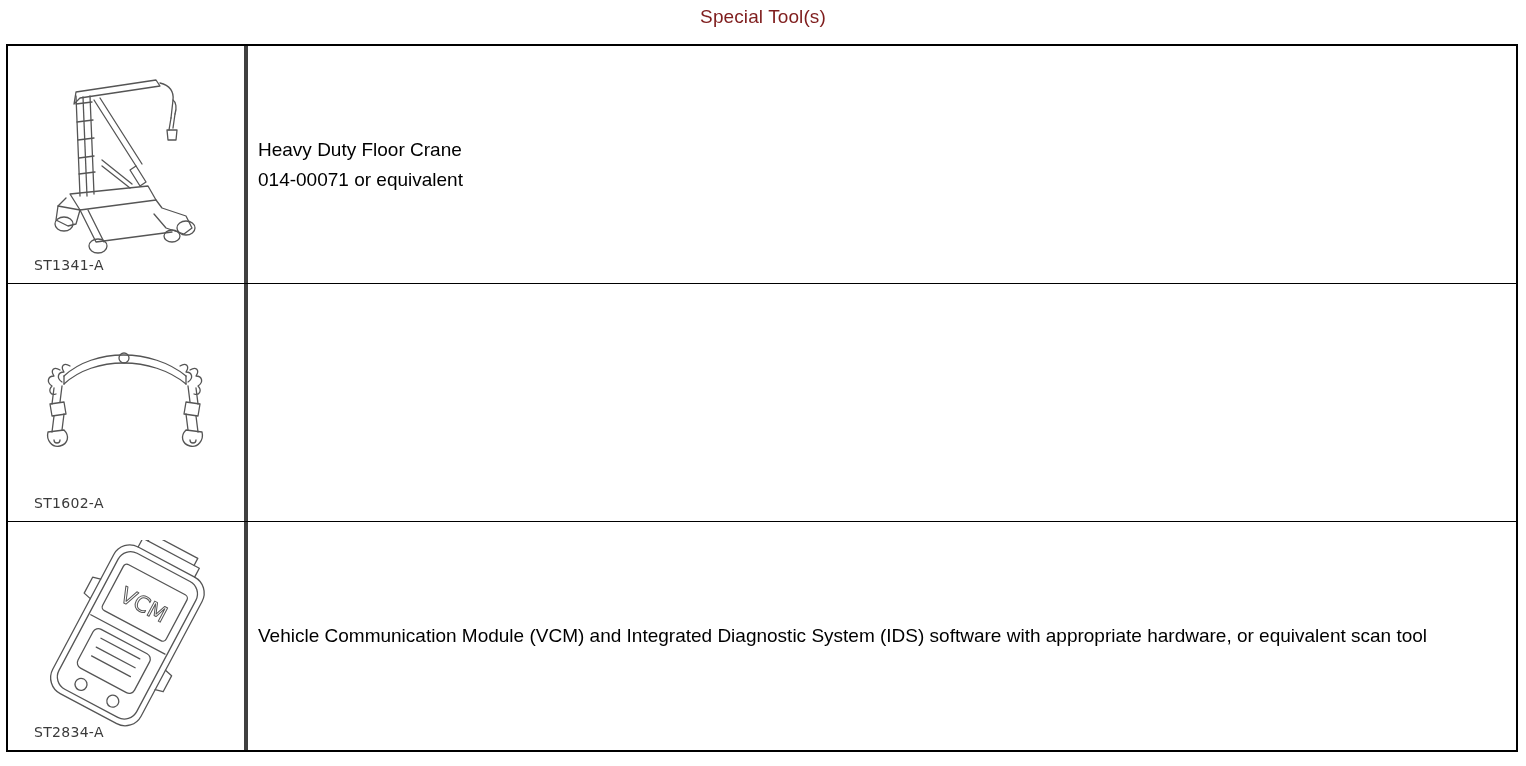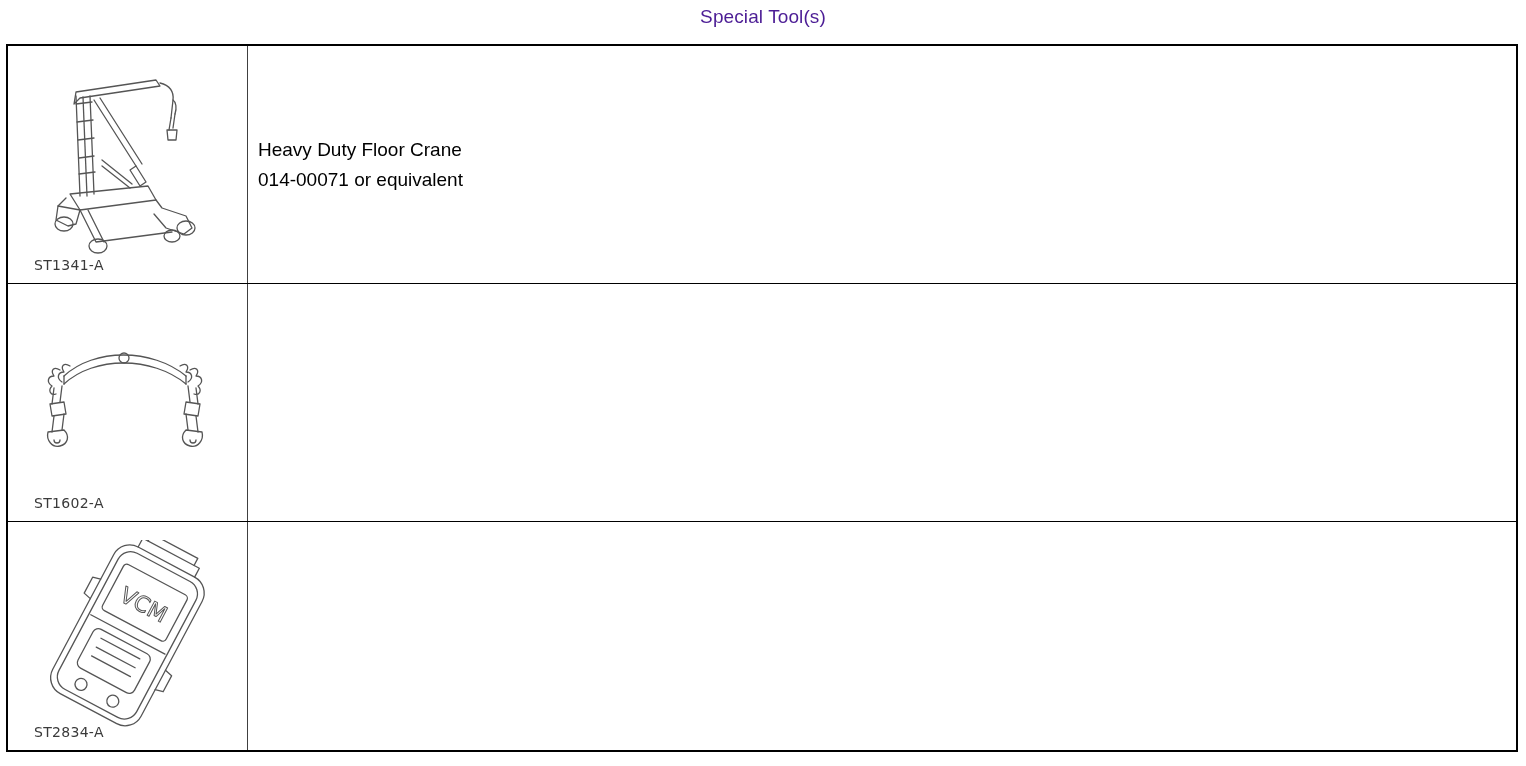--- a/index.html
+++ b/index.html
@@ -19,21 +19,21 @@
     width: 1526px;
     height: 766px;
   }
   .doc-title {
     position: absolute;
     top: 6px;
     left: 0;
     width: 1526px;
     text-align: center;
     font-size: 19px;
-    color: #4c1d95;
+    color: #7f1d1d;
     letter-spacing: 0.1px;
   }
   .tool-table {
     position: absolute;
     top: 44px;
     left: 6px;
     width: 1512px;
     height: 708px;
     border: 2px solid #000;
     box-sizing: border-box;
@@ -50,21 +50,21 @@
     border-bottom: none;
   }
   .row-1 { height: 238px; }
   .row-2 { height: 238px; }
   .row-3 { height: 228px; }
 
   .img-cell {
     position: relative;
     width: 240px;
     box-sizing: border-box;
-    border-right: 1px solid #404040;
+    border-right: 4px solid #404040;
     flex: 0 0 240px;
   }
   .desc-cell {
     flex: 1 1 auto;
     box-sizing: border-box;
     display: flex;
     align-items: center;
     padding: 0 24px 0 10px;
   }
   .desc-text {
@@ -201,16 +201,19 @@
               <circle cx="84" cy="162" r="6"></circle>
               <circle cx="120" cy="162" r="6"></circle>
 
               <path d="M52 60 L44 62 L44 80 L52 82"></path>
               <path d="M152 110 L160 112 L160 130 L152 132"></path>
             </g>
           </svg>
         </div>
         <div class="tool-code">ST2834-A</div>
       </div>
+      <div class="desc-cell">
+        <div class="desc-text">Vehicle Communication Module (VCM) and Integrated Diagnostic System (IDS) software with appropriate hardware, or equivalent scan tool</div>
+      </div>
     </div>
 
   </div>
 </div>
 
 </body></html>

